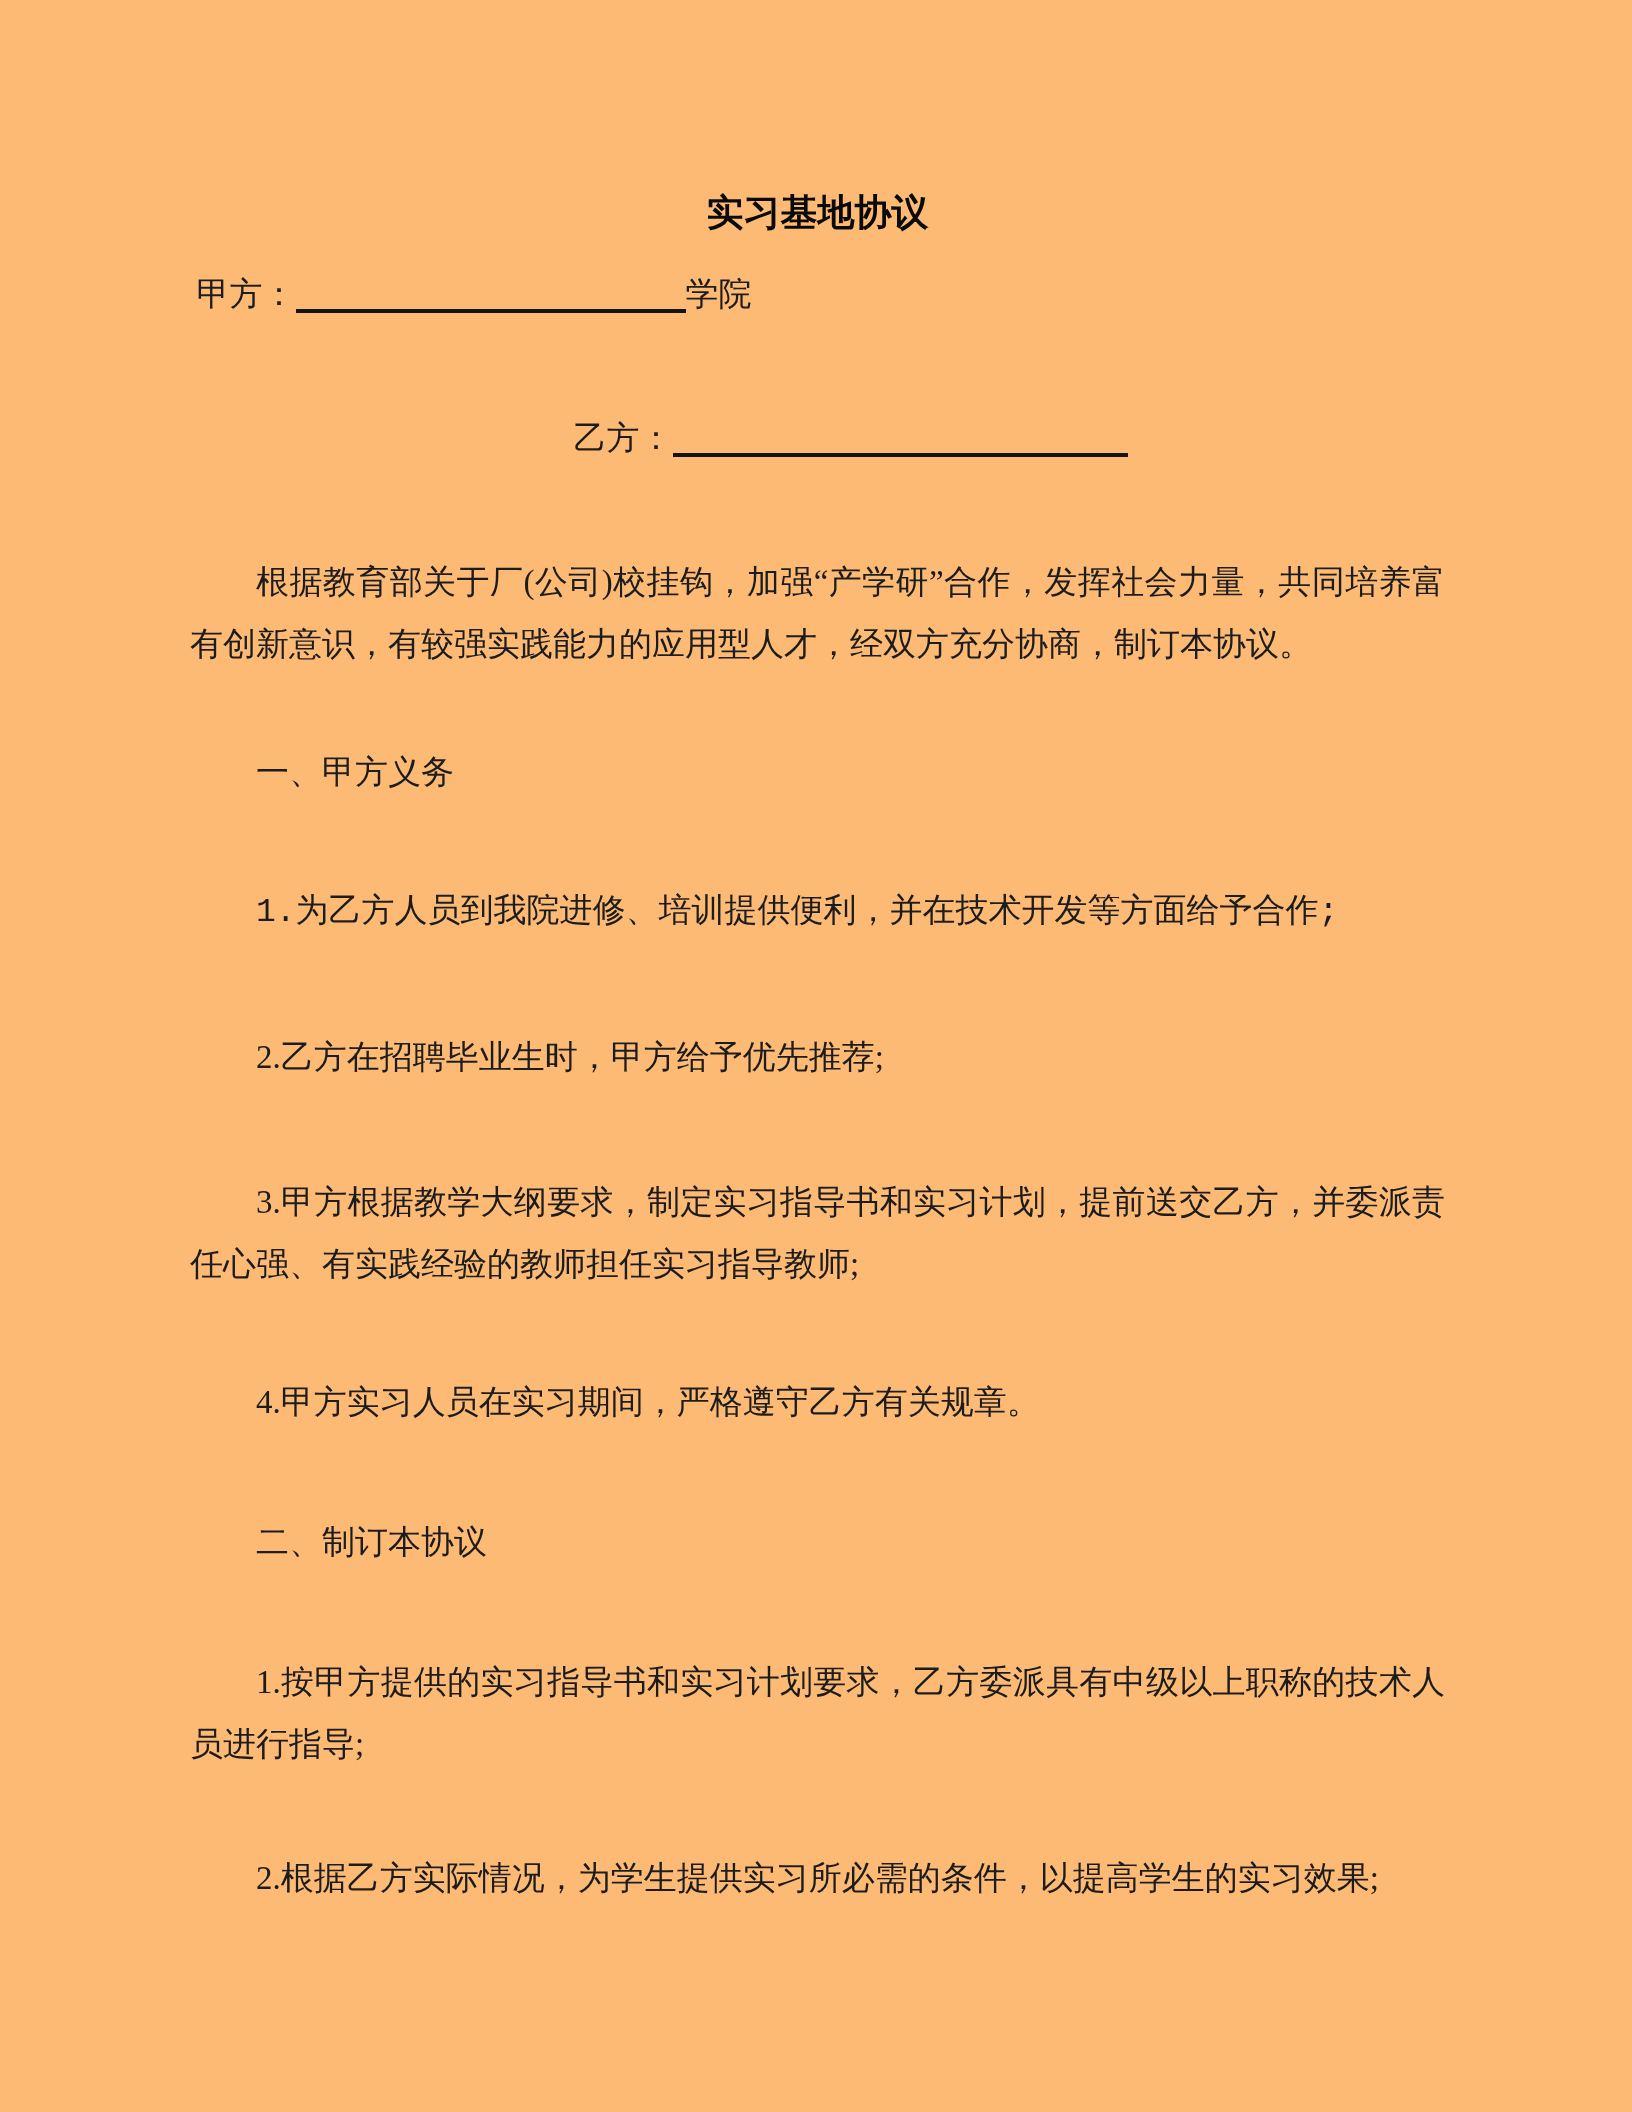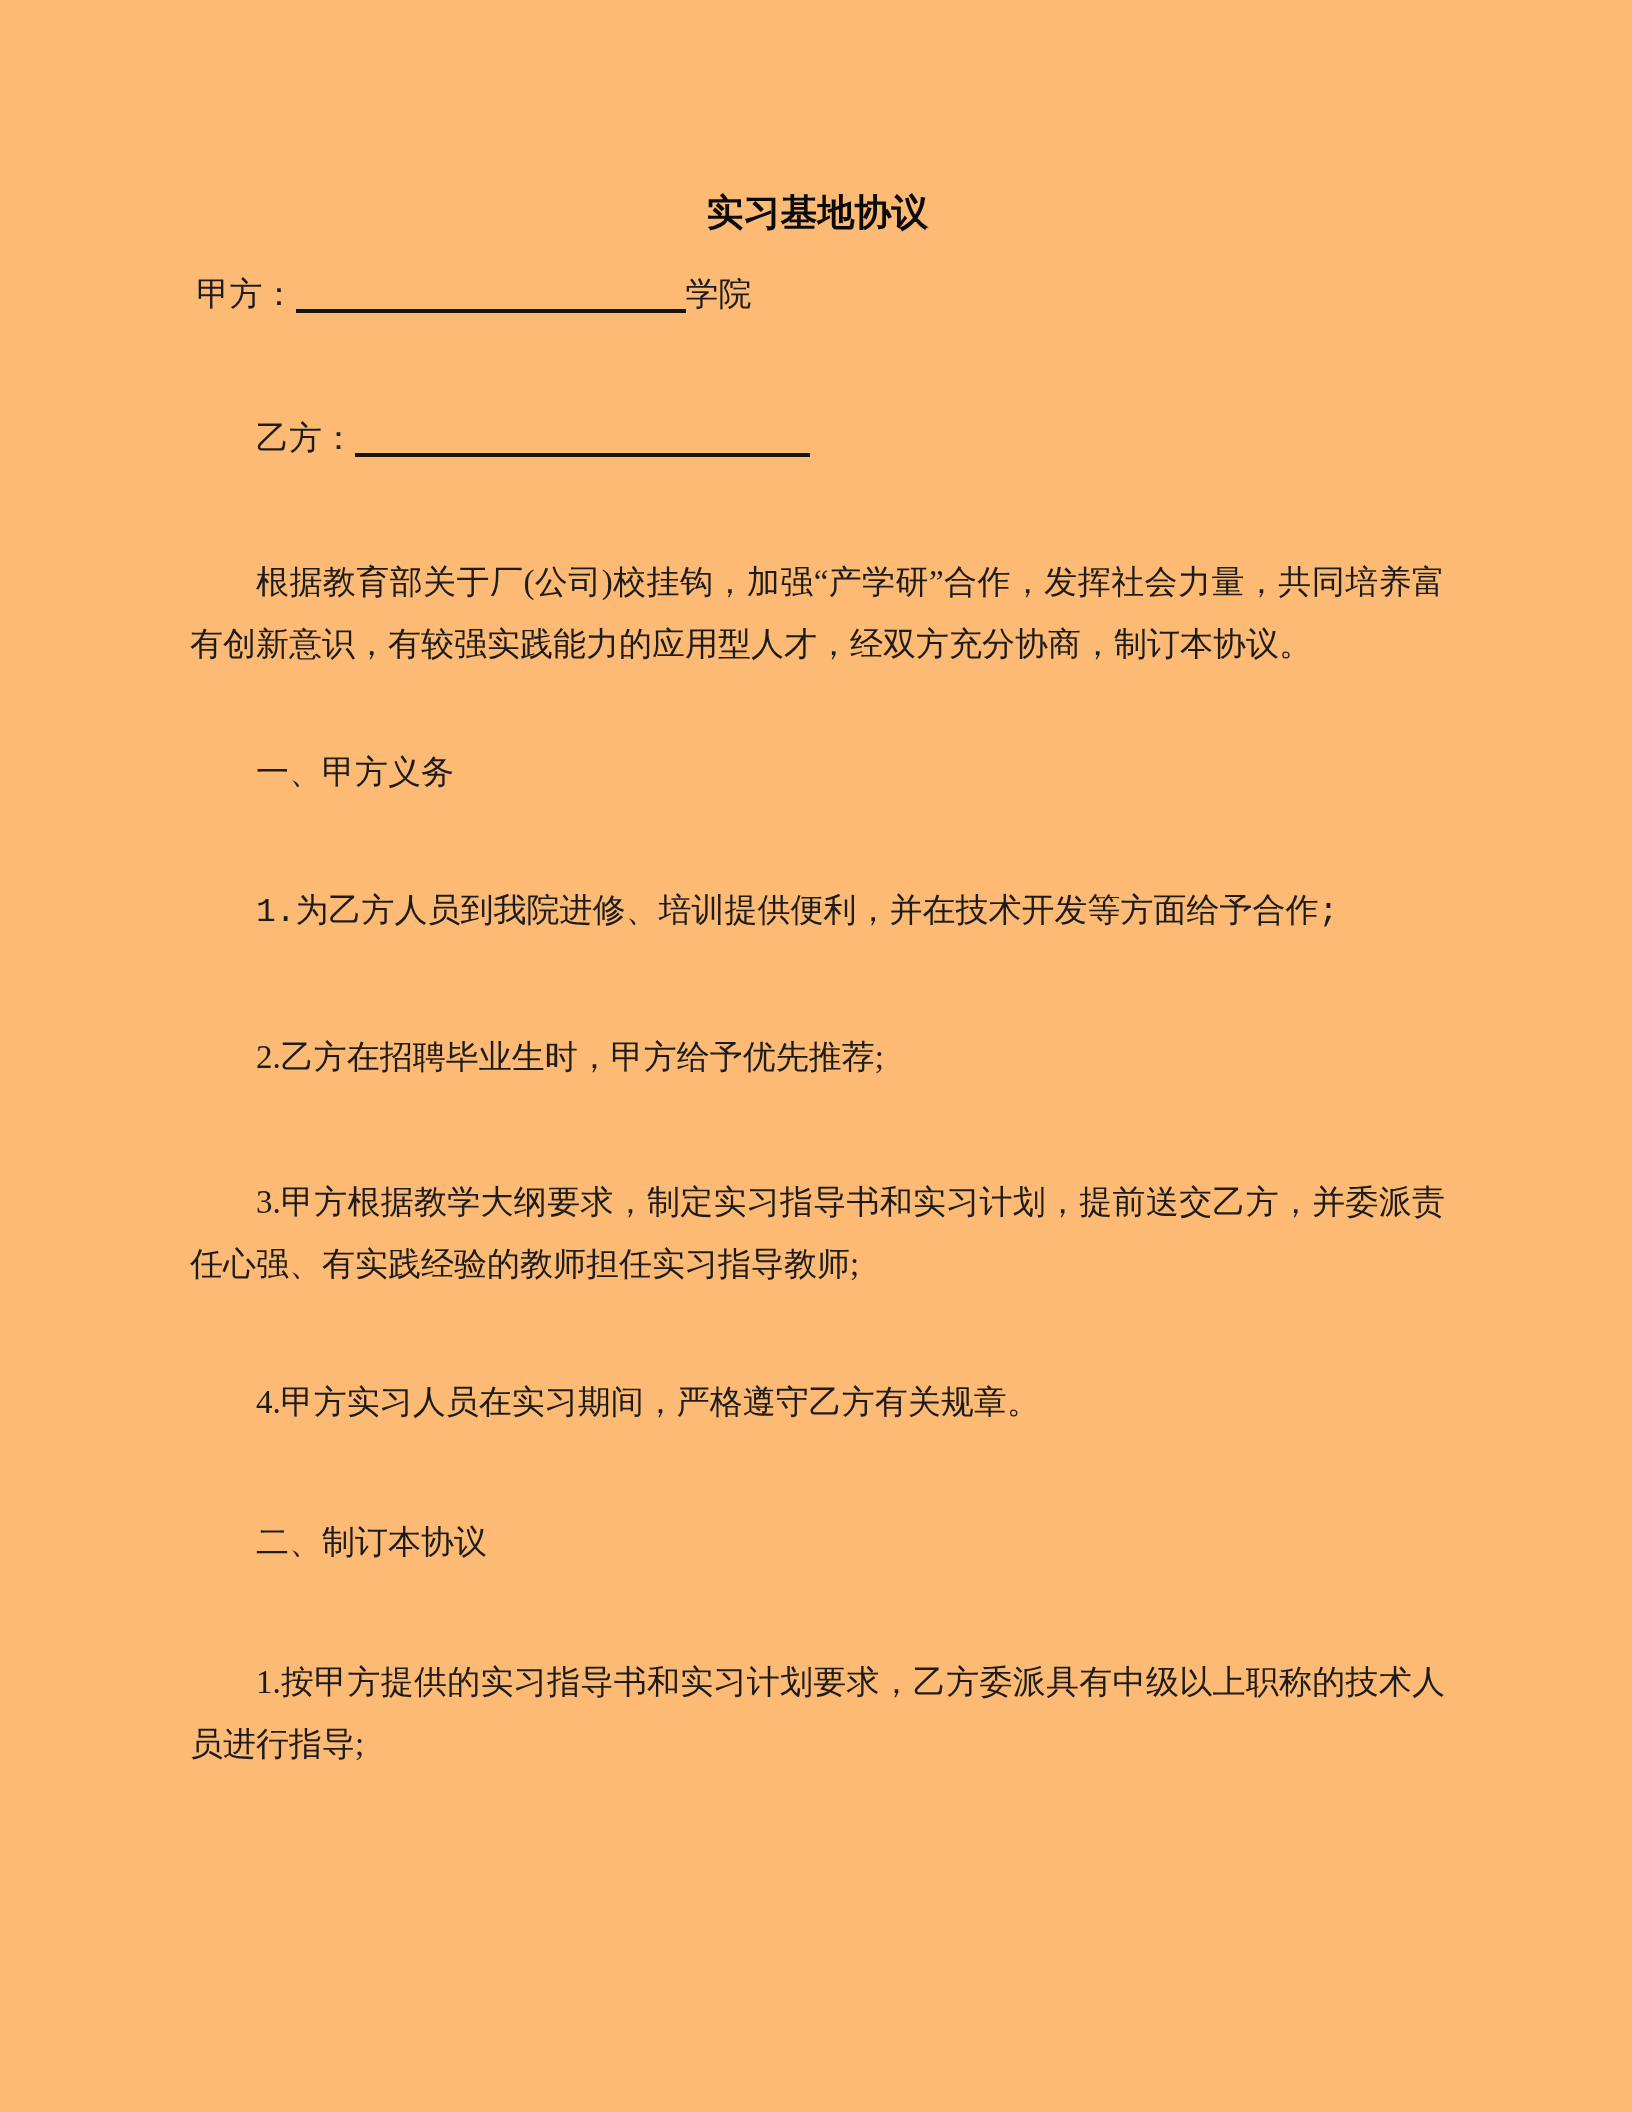--- a/index.html
+++ b/index.html
@@ -30,21 +30,21 @@
     line-height: 52px;
     text-align: center;
     color: #0a0a0a;
   }
   .line {
     margin: 0;
     line-height: 62px;
     white-space: nowrap;
   }
   .party-a { margin-top: 24px; text-indent: 0.2em; }
-  .party-b { margin-top: 82px; text-indent: 2em; }
+  .party-b { margin-top: 82px; text-indent: 2em; text-align: center; }
   .blank {
     display: inline-block;
     border-bottom: 4px solid #141414;
     vertical-align: -8px;
   }
   .blank-a { width: 390px; }
   .blank-b { width: 455px; }
   .para {
     margin: 0;
     line-height: 62px;
@@ -79,14 +79,15 @@
   <p class="para m82">2.乙方在招聘毕业生时，甲方给予优先推荐;</p>
 
   <p class="para m83">3.甲方根据教学大纲要求，制定实习指导书和实习计划，提前送交乙方，并委派责任心强、有实践经验的教师担任实习指导教师;</p>
 
   <p class="para m76">4.甲方实习人员在实习期间，严格遵守乙方有关规章。</p>
 
   <p class="para m78">二、制订本协议</p>
 
   <p class="para m78">1.按甲方提供的实习指导书和实习计划要求，乙方委派具有中级以上职称的技术人员进行指导;</p>
 
+  <p class="para m72">2.根据乙方实际情况，为学生提供实习所必需的条件，以提高学生的实习效果;</p>
 
 </div>
 
 </body></html>

